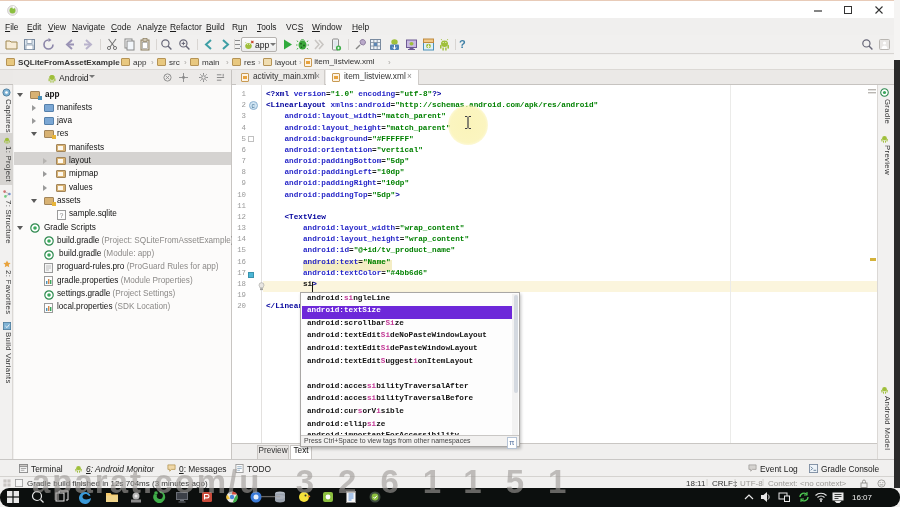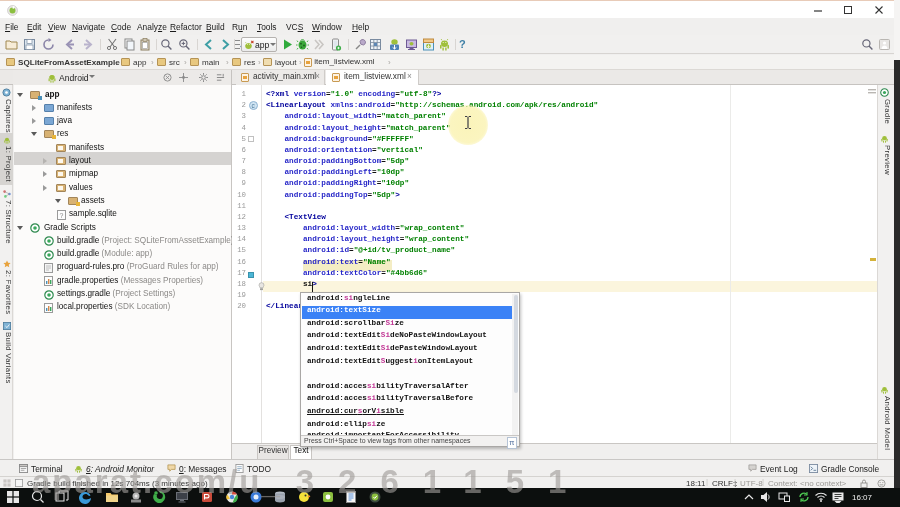--- a/index.html
+++ b/index.html
@@ -48,36 +48,36 @@
 .tg { color:#00009c; } 
 .an { color:#2727c8; } 
 .av { color:#008000; } 
 #marginline { position:absolute; left:498px; top:0; width:1px; height:358px; background:#ebebe9; }
 #caretband { position:absolute; left:31px; top:195.9px; width:614px; height:11.2px; background:#fbf5dd; }
 #hl16 { position:absolute; left:70.5px; top:174.5px; width:89px; height:11.2px; background:#f4edc4; }
 
 #popup { position:absolute; left:300px; top:291.5px; width:220px; height:155px; background:#fdfdfd; border:1px solid #a9a7a5; box-shadow:1px 2px 3px rgba(0,0,0,0.25); font-family:"Liberation Mono",monospace; font-size:7.7px; font-weight:bold; }
 .prow { position:absolute; left:1px; width:211px; height:12.6px; line-height:8.5px; padding-left:5px; color:#111; white-space:nowrap; overflow:hidden; }
 .prow b { color:#c23a96; font-weight:bold; }
-.psel { background:#3b82f6; color:#ffffff; }
+.psel { background:#6d28d9; color:#ffffff; }
 #pscroll { position:absolute; right:1px; top:1px; width:6px; height:143px; background:#f2f2f2; }
 #pthumb { position:absolute; right:1px; top:2px; width:4px; height:98px; background:#d4d9e0; border-radius:2px; }
 #pfoot { position:absolute; left:0; bottom:0; width:218px; height:10.5px; background:#f2f1f0; border-top:1px solid #c9c7c5; font-family:"Liberation Sans",sans-serif; font-size:6.9px; font-weight:normal; color:#444; line-height:10px; padding-left:3px; }
 
 #dtrow { position:absolute; left:232px; top:443px; width:645px; height:16px; background:#f0efee; border-top:1px solid #c9c6c3; }
 
 #rightstrip { position:absolute; left:877px; top:85px; width:17px; height:374px; background:#f2f1f0; border-left:1px solid #dbd8d5; }
 #darksliver { position:absolute; left:894px; top:60px; width:6px; height:428px; background:#2a2a2a; }
 #topsliver { position:absolute; left:894px; top:0px; width:6px; height:60px; background:#f5f4f3; }
 
 #statusrow { position:absolute; left:0; top:459px; width:894px; height:17px; background:#f1f0ef; border-top:1px solid #c9c7c5; font-size:8.4px; color:#222; }
 #statusbar { position:absolute; left:0; top:476px; width:894px; height:12px; background:#f1f0ef; border-top:1px solid #d5d3d0; font-size:8px; color:#333; }
 .sgray { color:#9a9895; }
 
-#taskbar { position:absolute; left:0; top:488px; width:900px; height:19px; background:#0c0f0e; }
+#taskbar { position:absolute; left:0; top:488px; width:900px; height:19px; background:#0c0f0e;border-radius:9px; }
 .tico { position:absolute; top:2px; width:14px; height:14px; }
 
 #watermark { position:absolute; left:32px; top:463px; font-size:33px; font-weight:bold; color:rgba(158,155,152,0.62); white-space:nowrap; }
 
 #halo { position:absolute; left:448px; top:105px; width:40px; height:40px; border-radius:50%; background:radial-gradient(circle, rgba(250,242,174,0.85) 0%, rgba(250,242,174,0.78) 62%, rgba(250,244,180,0) 88%); }
 </style>
 </head>
 <body>
 <div id="screen">
 
@@ -346,21 +346,21 @@
 <div id="tree">
 <div class="abs" style="left:0;top:66.5px;width:217px;height:13.3px;background:#d5d3d1;"></div>
 <div class="trow" style="top:3.5px;"><span class="arrow-d ti" style="left:3px;top:4px;"></span><span class="fold ftan ti" style="left:16px;top:2px;"></span><span class="ti" style="left:23.5px;top:7px;width:4px;height:4px;background:#4a90b8;"></span><span class="ti" style="left:31px;top:0px;"><b>app</b></span></div>
 <div class="trow" style="top:16.8px;"><span class="arrow-r ti" style="left:18px;top:3px;"></span><span class="fold fblue ti" style="left:30px;top:2px;"></span><span class="ti" style="left:43px;top:0px;">manifests</span></div>
 <div class="trow" style="top:30.1px;"><span class="arrow-r ti" style="left:18px;top:3px;"></span><span class="fold fblue ti" style="left:30px;top:2px;"></span><span class="ti" style="left:43px;top:0px;">java</span></div>
 <div class="trow" style="top:43.4px;"><span class="arrow-d ti" style="left:17px;top:4px;"></span><span class="fold ftan ti" style="left:30px;top:2px;"></span><span class="ti" style="left:37.5px;top:7px;width:4px;height:4px;background:#e8b53a;"></span><span class="ti" style="left:43px;top:0px;">res</span></div>
 <div class="trow" style="top:56.7px;"><span class="fold ftan ti" style="left:42px;top:2px;"></span><span class="ti" style="left:44px;top:4px;width:5px;height:4px;background:#fdf8ee;"></span><span class="ti" style="left:55px;top:0px;">manifests</span></div>
 <div class="trow" style="top:70.0px;"><span class="arrow-r ti" style="left:29px;top:3px;border-left-color:#b5b3b0;"></span><span class="fold ftan ti" style="left:42px;top:2px;"></span><span class="ti" style="left:44px;top:4px;width:5px;height:4px;background:#fdf8ee;"></span><span class="ti" style="left:55px;top:0px;">layout</span></div>
 <div class="trow" style="top:83.3px;"><span class="arrow-r ti" style="left:29px;top:3px;"></span><span class="fold ftan ti" style="left:42px;top:2px;"></span><span class="ti" style="left:44px;top:4px;width:5px;height:4px;background:#fdf8ee;"></span><span class="ti" style="left:55px;top:0px;">mipmap</span></div>
 <div class="trow" style="top:96.6px;"><span class="arrow-r ti" style="left:29px;top:3px;"></span><span class="fold ftan ti" style="left:42px;top:2px;"></span><span class="ti" style="left:44px;top:4px;width:5px;height:4px;background:#fdf8ee;"></span><span class="ti" style="left:55px;top:0px;">values</span></div>
-<div class="trow" style="top:109.9px;margin-left:24px;"><span class="arrow-d ti" style="left:17px;top:4px;"></span><span class="fold ftan ti" style="left:30px;top:2px;"></span><span class="ti" style="left:37.5px;top:7px;width:4px;height:4px;background:#e8b53a;"></span><span class="ti" style="left:43px;top:0px;">assets</span></div>
+<div class="trow" style="top:109.9px;"><span class="arrow-d ti" style="left:17px;top:4px;"></span><span class="fold ftan ti" style="left:30px;top:2px;"></span><span class="ti" style="left:37.5px;top:7px;width:4px;height:4px;background:#e8b53a;"></span><span class="ti" style="left:43px;top:0px;">assets</span></div>
 <div class="trow" style="top:123.2px;">
         <svg class="ti" width="9" height="10" viewBox="0 0 9 10" style="left:43px;top:1.5px;">
           <rect x="0.5" y="0.5" width="8" height="9" fill="#fdfdfd" stroke="#9a9a9a"></rect>
           <text x="2.5" y="7.5" font-size="7" fill="#888">?</text>
         </svg>
         <span class="ti" style="left:55px;top:0px;">sample.sqlite</span>
       </div>
 <div class="trow" style="top:136.5px;">
         <span class="arrow-d ti" style="left:3px;top:4px;"></span>
         <svg class="ti" width="10" height="10" viewBox="0 0 10 10" style="left:16px;top:1.5px;">
@@ -374,37 +374,37 @@
           <circle cx="5" cy="5" r="4.2" fill="#fff" stroke="#2d8a4e" stroke-width="1.2"></circle>
           <circle cx="5" cy="5" r="1.8" fill="#3aa85c"></circle>
         </svg>
         <span class="ti" style="left:43px;top:0px;">build.gradle <span class="tgray">(Project: SQLiteFromAssetExample)</span></span>
       </div>
 <div class="trow" style="top:163.1px;">
         <svg class="ti" width="10" height="10" viewBox="0 0 10 10" style="left:30px;top:1.5px;">
           <circle cx="5" cy="5" r="4.2" fill="#fff" stroke="#2d8a4e" stroke-width="1.2"></circle>
           <circle cx="5" cy="5" r="1.8" fill="#3aa85c"></circle>
         </svg>
-        <span class="ti" style="left:43px;top:0px;">build.gradle <span class="tgray">(Module: app)</span></span>
+        <span class="ti" style="left:37px;top:0px;padding-left:8px;">build.gradle <span class="tgray">(Module: app)</span></span>
       </div>
 <div class="trow" style="top:176.4px;">
         <svg class="ti" width="9" height="10" viewBox="0 0 9 10" style="left:30px;top:1.5px;">
           <rect x="0.5" y="0.5" width="8" height="9" fill="#f5f5f5" stroke="#9a9a9a"></rect>
           <path d="M2 3h5M2 5h5M2 7h3" stroke="#b0b0b0" stroke-width="0.8"></path>
         </svg>
         <span class="ti" style="left:43px;top:0px;">proguard-rules.pro <span class="tgray">(ProGuard Rules for app)</span></span>
       </div>
 <div class="trow" style="top:189.7px;">
         <svg class="ti" width="9" height="10" viewBox="0 0 9 10" style="left:30px;top:1.5px;">
           <rect x="0.5" y="0.5" width="8" height="9" fill="#fdfdfd" stroke="#9a9a9a"></rect>
           <rect x="2" y="5" width="1.4" height="3" fill="#4a90b8"></rect>
           <rect x="4" y="3" width="1.4" height="5" fill="#d4884a"></rect>
           <rect x="6" y="4" width="1.4" height="4" fill="#3aa85c"></rect>
         </svg>
-        <span class="ti" style="left:43px;top:0px;">gradle.properties <span class="tgray">(Messages Properties)</span></span>
+        <span class="ti" style="left:43px;top:0px;">gradle.properties <span class="tgray">(Module Properties)</span></span>
       </div>
 <div class="trow" style="top:203.0px;">
         <svg class="ti" width="10" height="10" viewBox="0 0 10 10" style="left:30px;top:1.5px;">
           <circle cx="5" cy="5" r="4.2" fill="#fff" stroke="#2d8a4e" stroke-width="1.2"></circle>
           <circle cx="5" cy="5" r="1.8" fill="#3aa85c"></circle>
         </svg>
         <span class="ti" style="left:43px;top:0px;">settings.gradle <span class="tgray">(Project Settings)</span></span>
       </div>
 <div class="trow" style="top:216.3px;">
         <svg class="ti" width="9" height="10" viewBox="0 0 9 10" style="left:30px;top:1.5px;">
@@ -656,21 +656,21 @@
 
 <div id="popup">
  <div class="prow" style="top:1px;">android:<b>s</b><b>i</b>ngleLine</div>
  <div class="prow psel" style="top:13.6px;">android:textSize</div>
  <div class="prow" style="top:26.2px;">android:scrollbar<b>S</b><b>i</b>ze</div>
  <div class="prow" style="top:38.8px;">android:textEdit<b>S</b><b>i</b>deNoPasteWindowLayout</div>
  <div class="prow" style="top:51.4px;">android:textEdit<b>S</b><b>i</b>dePasteWindowLayout</div>
  <div class="prow" style="top:64px;">android:textEdit<b>S</b>uggest<b>i</b>onItemLayout</div>
  <div class="prow" style="top:89.2px;">android:acces<b>s</b><b>i</b>bilityTraversalAfter</div>
  <div class="prow" style="top:101.8px;">android:acces<b>s</b><b>i</b>bilityTraversalBefore</div>
- <div class="prow" style="top:114.4px;text-decoration:underline;">android:cur<b>s</b>orV<b>i</b>sible</div>
+ <div class="prow" style="top:114.4px;">android:cur<b>s</b>orV<b>i</b>sible</div>
  <div class="prow" style="top:127px;">android:ellip<b>s</b><b>i</b>ze</div>
  <div class="prow" style="top:139.6px;height:5px;overflow:hidden;line-height:7.5px;">android:importantForAccessibility</div>
  <div id="pscroll"></div>
       <div id="pthumb"></div>
  <div id="pfoot">Press Ctrl+Space to view tags from other namespaces<span style="position:absolute;right:2px;top:1px;color:#4a6a9a;font-size:7.5px;border:1px solid #b5c3d5;background:#fff;padding:0 1.5px;">π</span></div>
 </div>
 
 <div id="halo"></div>
 <svg class="abs" style="left:464px;top:115px" width="8" height="15" viewBox="0 0 8 15">
       <path d="M1 1.5h2M5 1.5h2M4 1.5v12M1 13.5h2M5 13.5h2" stroke="#3c3c44" stroke-width="1.2" fill="none"></path>

